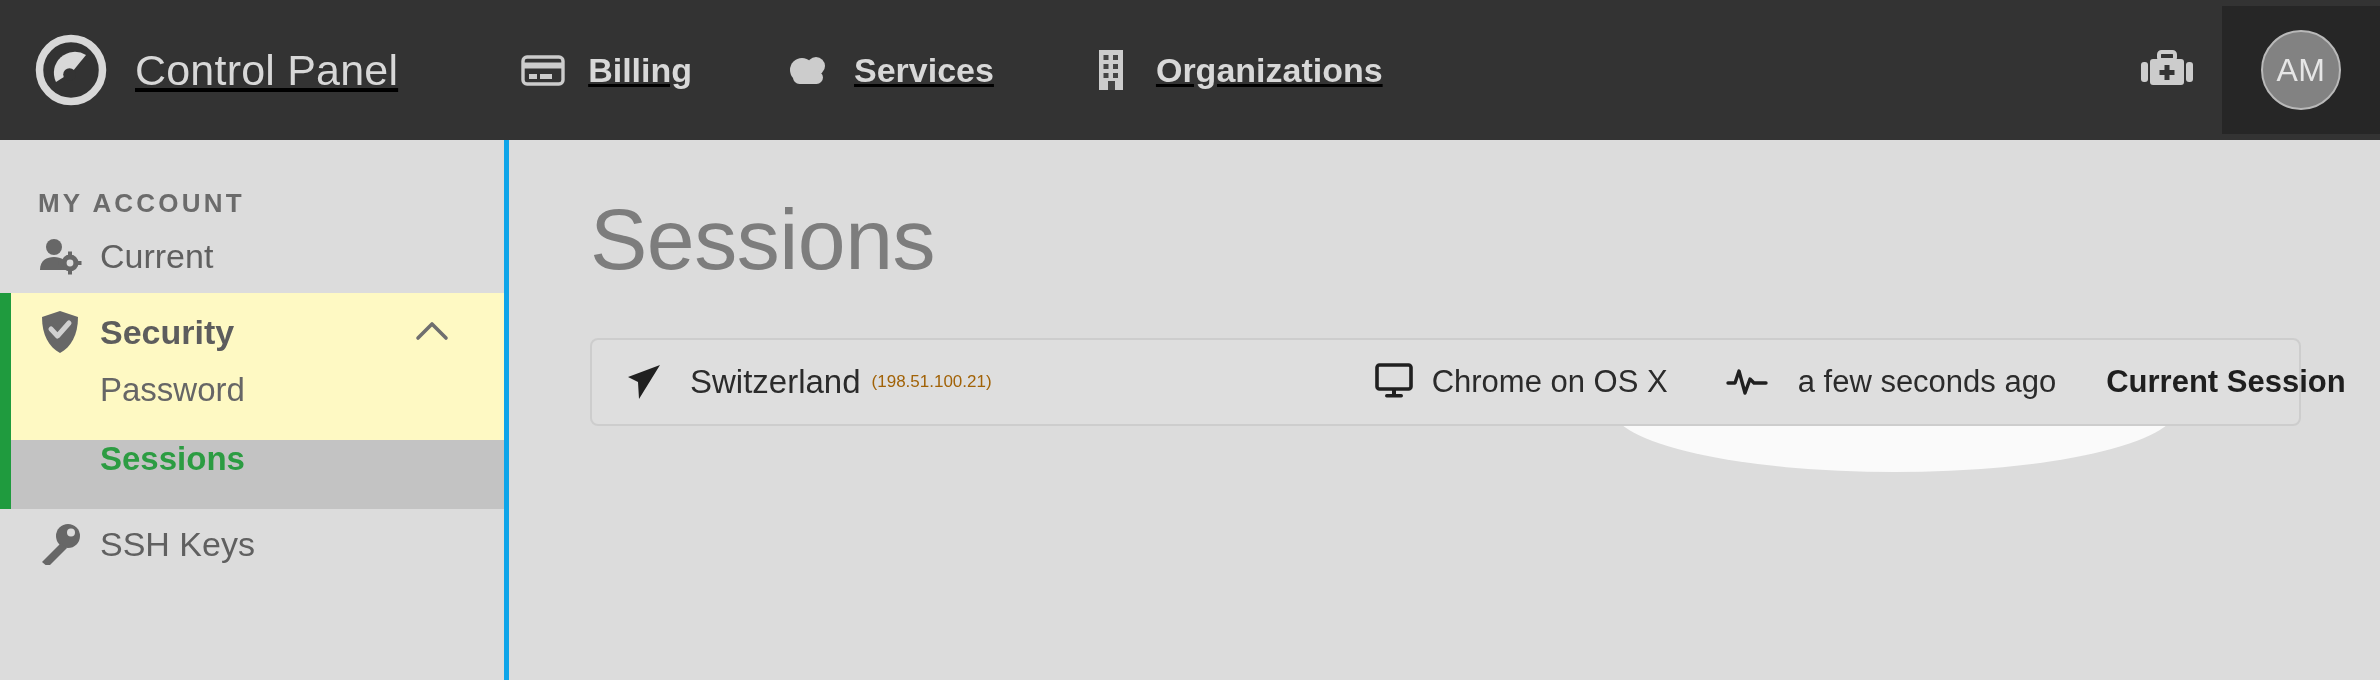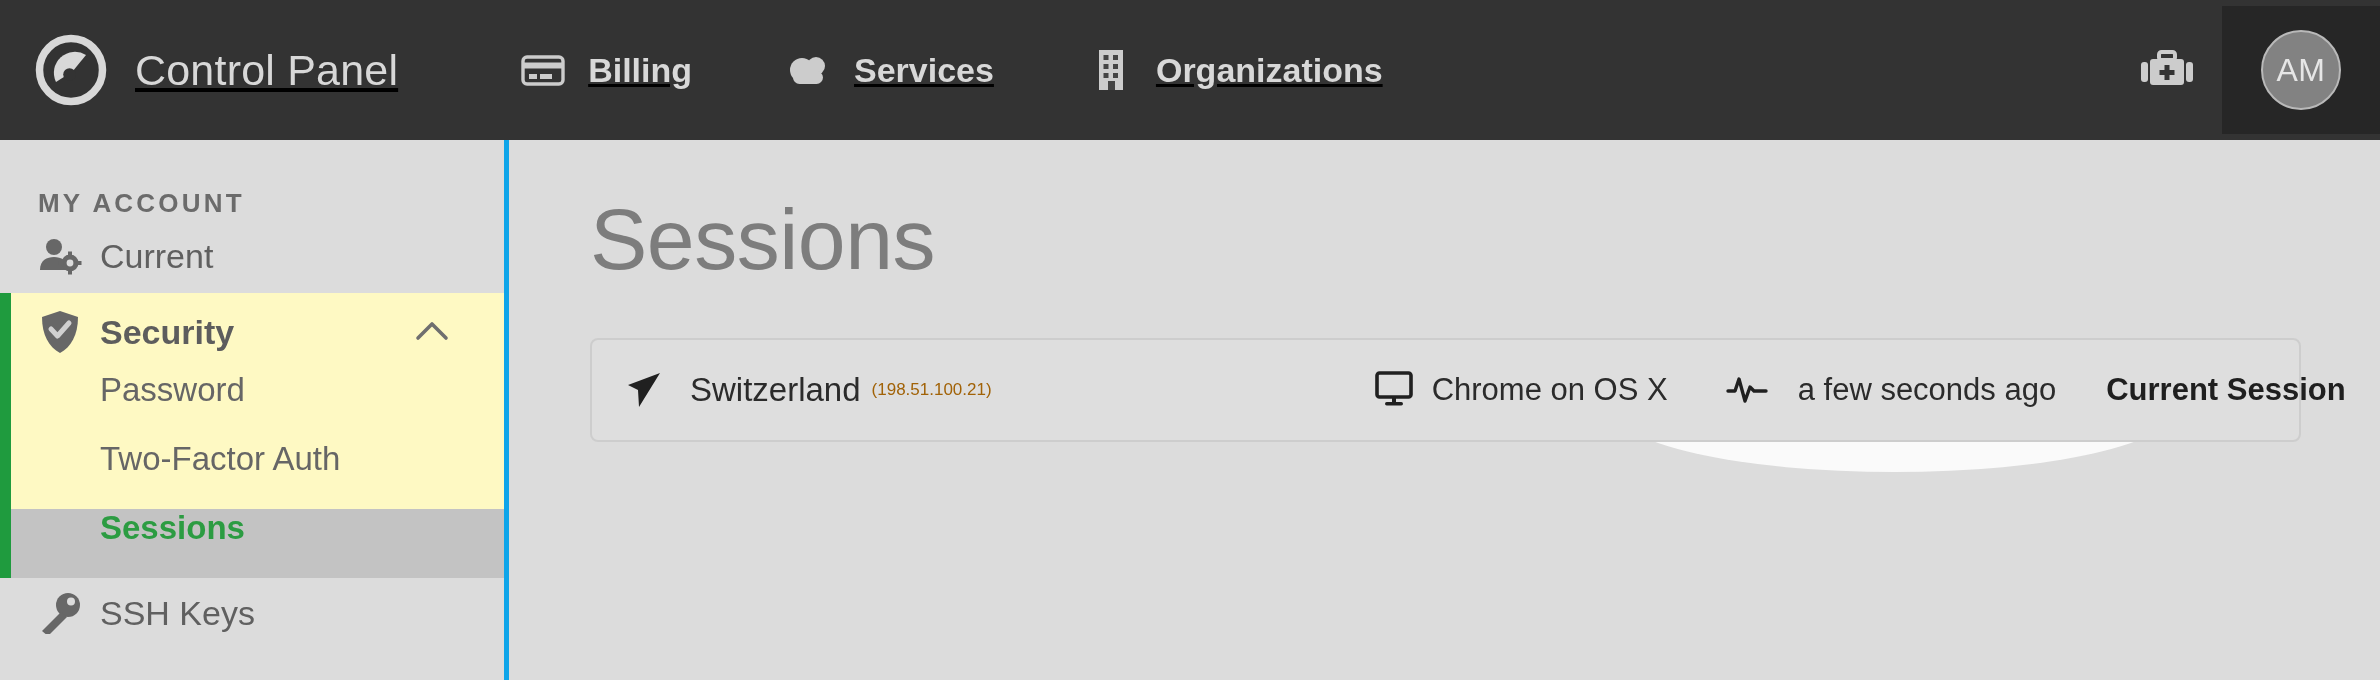--- a/index.html
+++ b/index.html
@@ -107,21 +107,21 @@
   .checkbox {
     width:38px; height:38px; border-radius:7px; background:#2aa03f;
     display:flex; align-items:center; justify-content:center; flex:0 0 auto;
   }
   .notify-label {
     color:#2aa03f; font-size:35px; font-weight:700;
     margin-left:20px; white-space:nowrap;
   }
 
   .card {
-    position:absolute; left:81px; top:198px; width:1711px; height:104px;
+    position:absolute; left:81px; top:198px; width:1711px; height:88px;
     background:#dedede; border:2px solid #cdcdcd; border-radius:8px;
     display:flex; align-items:center;
   }
   .cell { display:flex; align-items:center; white-space:nowrap; }
   .cell-loc { margin-left:32px; }
   .loc-ico { width:44px; height:44px; flex:0 0 auto; }
   .loc-name { font-size:33px; color:#2b2b2b; margin-left:22px; }
   .loc-ip { font-size:17px; color:#a16207; margin-left:11px; }
   .cell-device { margin-left:382px; }
   .device-ico { width:40px; height:40px; flex:0 0 auto; }
@@ -243,23 +243,20 @@
         <svg width="40" height="40" viewBox="0 0 40 40">
           <path d="M6 26 L20 12 L34 26" fill="none" stroke="#6f6f6f" stroke-width="3.6" stroke-linecap="round" stroke-linejoin="round"></path>
         </svg>
       </span>
     </div>
 
     <div class="sub-row">
       <span class="txt">Password</span>
     </div>
 
-    <div class="sub-row">
-      <span class="txt">Two-Factor Auth</span>
-    </div>
 
     <div class="sub-row active">
       <span class="txt">Sessions</span>
     </div>
 
   </div>
 
   <div class="nav-row">
     <span class="ico">
       <svg width="46" height="42" viewBox="0 0 46 42">

